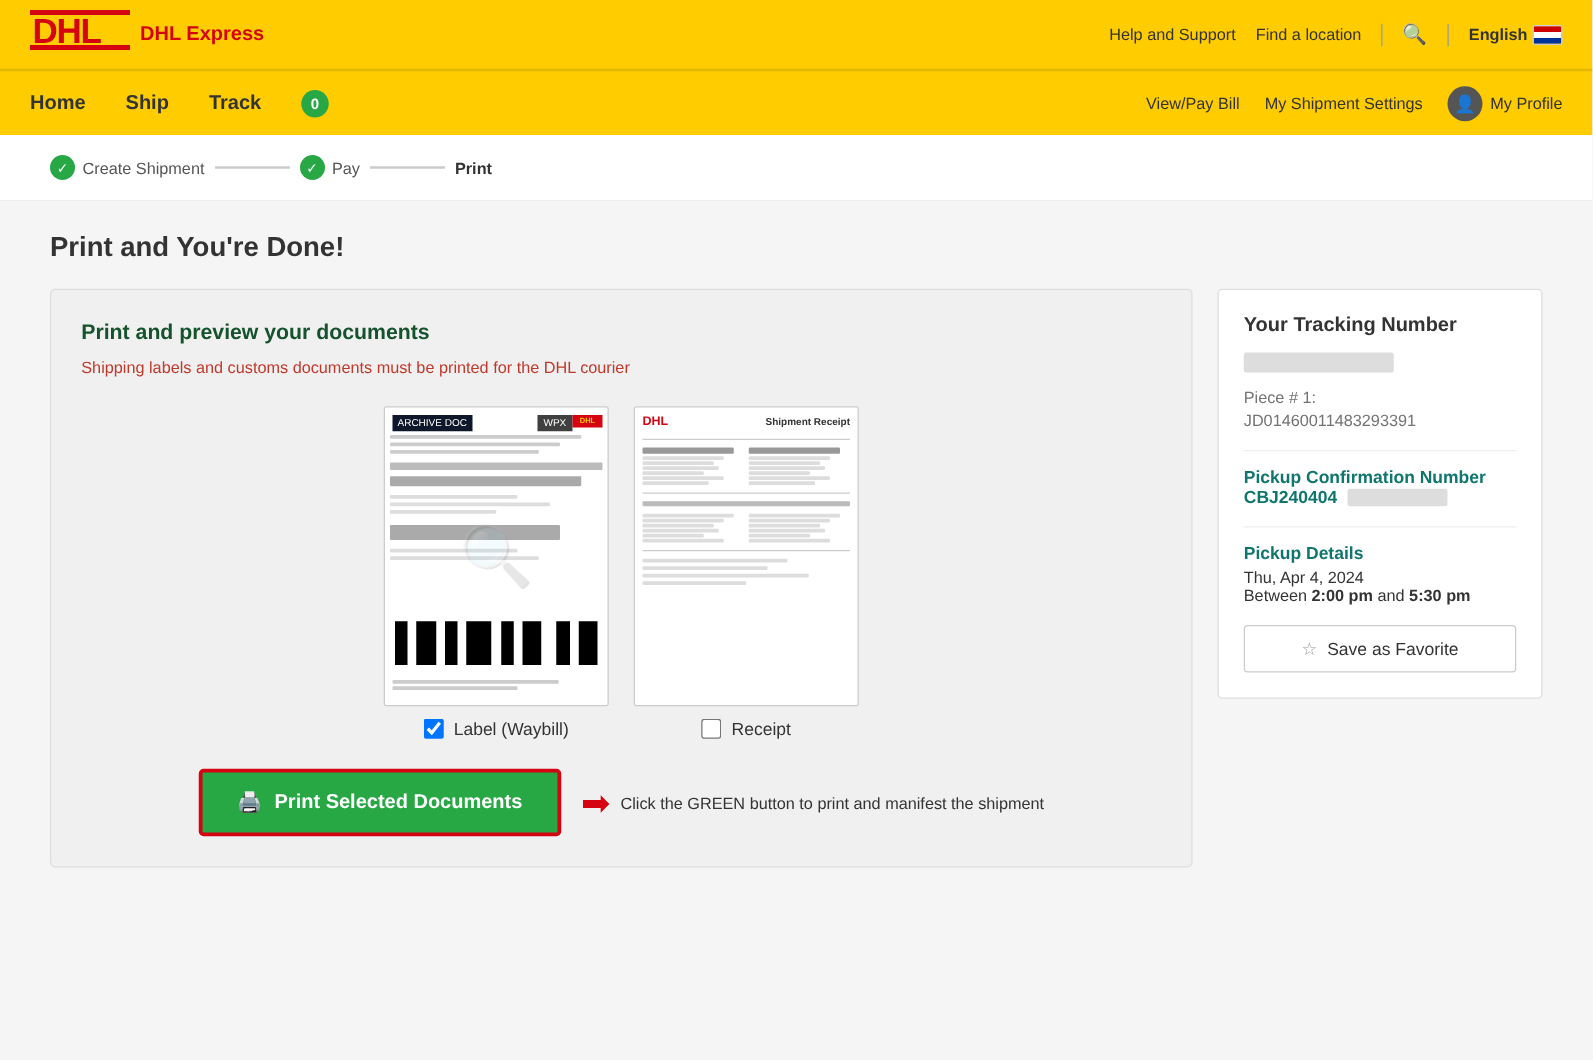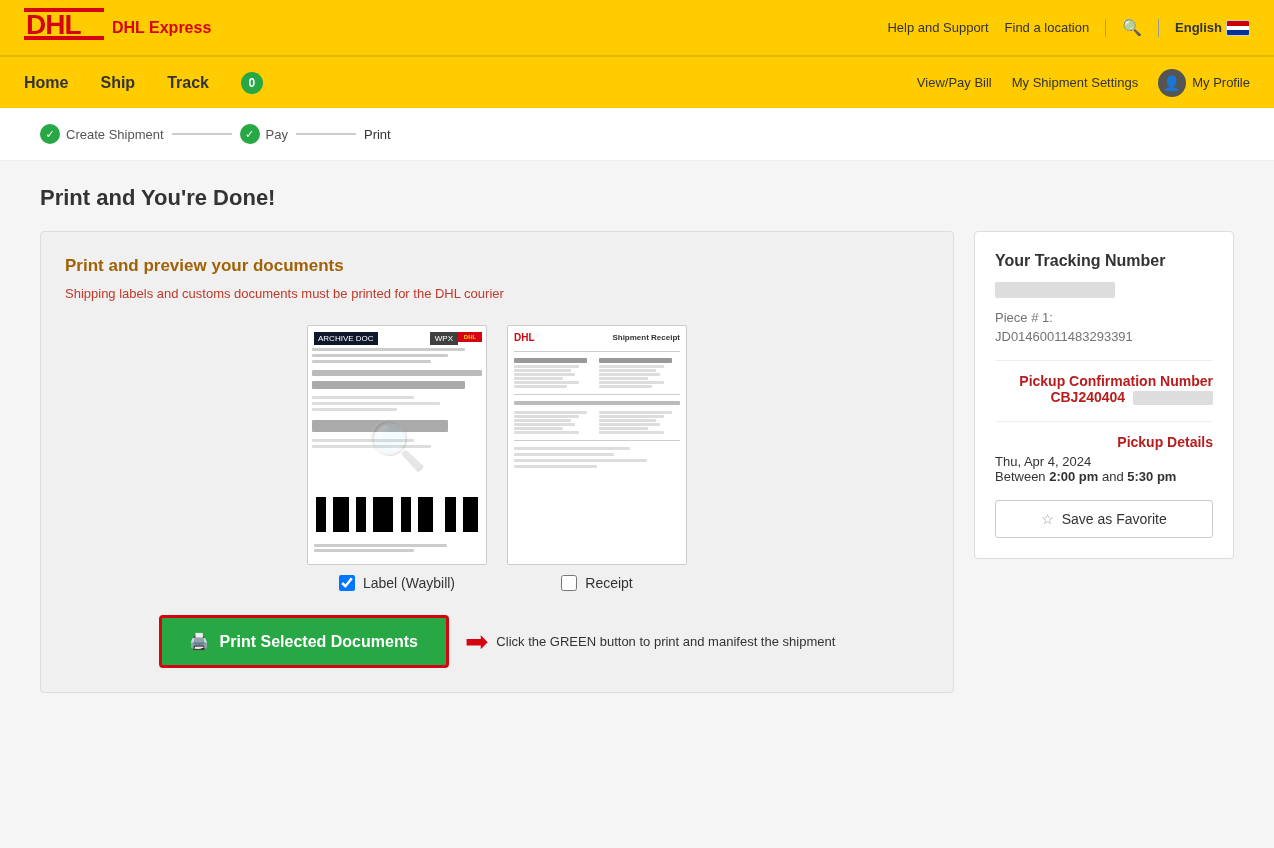--- a/index.html
+++ b/index.html
@@ -148,21 +148,21 @@
       border-bottom: 1px solid #eee;
     }
     .breadcrumb-item {
       display: flex;
       align-items: center;
       gap: 6px;
       color: #555;
     }
     .breadcrumb-item.active {
       color: #333;
-      font-weight: normal;
+      font-weight: bold;
     }
     .check-circle {
       width: 20px;
       height: 20px;
       background: #28a745;
       border-radius: 50%;
       display: flex;
       align-items: center;
       justify-content: center;
       color: #fff;
@@ -196,21 +196,21 @@
     .docs-panel {
       flex: 1;
       background: #f0f0f0;
       border: 1px solid #ddd;
       border-radius: 4px;
       padding: 24px;
     }
     .docs-title {
       font-size: 17px;
       font-weight: bold;
-      color: #a16207;
+      color: #14532d;
       margin-bottom: 10px;
     }
     .docs-subtitle {
       font-size: 13px;
       color: #c0392b;
       margin-bottom: 24px;
     }
 
     
     .doc-thumbnails {
@@ -334,23 +334,22 @@
       font-size: 13px;
       color: #737373;
       margin-bottom: 4px;
     }
     .tracking-section {
       margin-bottom: 16px;
     }
     .tracking-section-title {
       font-size: 14px;
       font-weight: bold;
-      color: #b91c1c;
+      color: #0f766e;
       margin-bottom: 4px;
-      text-align: right;
     }
     .tracking-section-value {
       font-size: 13px;
       color: #333;
     }
     .divider-h {
       height: 1px;
       background: #eee;
       margin: 12px 0;
     }

